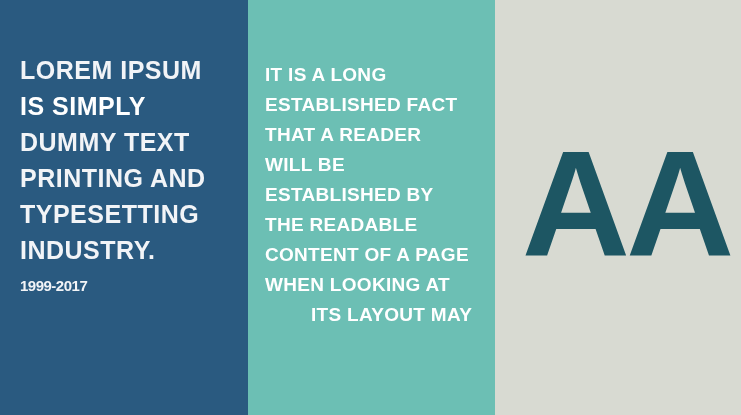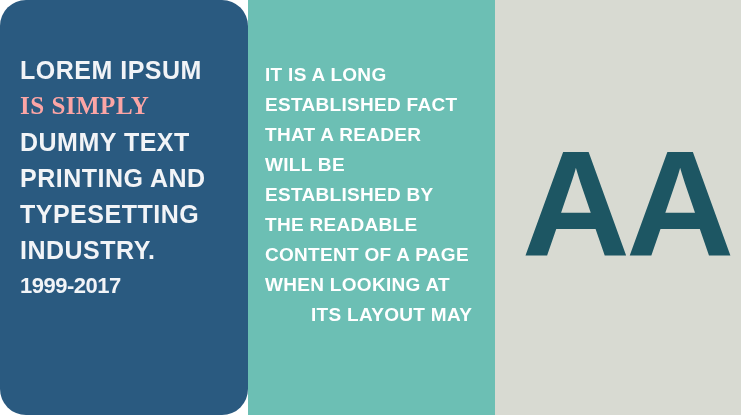--- a/index.html
+++ b/index.html
@@ -45,21 +45,21 @@
     display: block;
     color: #f2f4f7;
     font-family: "Liberation Sans", sans-serif;
     font-weight: bold;
     font-size: 25px;
     line-height: 36px;
     letter-spacing: 0.5px;
     white-space: nowrap;
   }
   .headline-line.year {
-    font-size: 22px;
+    font-size: 15px;
     letter-spacing: -0.5px;
   }
 
   
   .body-block {
     position: absolute;
     left: 17px;
     top: 60px;
     right: 6px;
   }
@@ -89,24 +89,24 @@
     line-height: 150px;
     letter-spacing: -4px;
     display: inline-block;
   }
 </style>
 </head>
 <body>
 
 <div id="poster" style="width: 741px; height: 415px; background: rgb(255, 255, 255);">
 
-  <div class="panel" id="panel-left" style="background: rgb(42, 90, 128); border-radius: 26px;">
+  <div class="panel" id="panel-left" style="background: rgb(42, 90, 128);">
     <div class="headline-block">
       <span class="headline-line" style="color: rgb(242, 244, 247);">LOREM IPSUM</span>
-      <span class="headline-line" style="color: #fca5a5; font-family: Liberation Serif, serif;">IS SIMPLY</span>
+      <span class="headline-line" style="color: #ffffff;">IS SIMPLY</span>
       <span class="headline-line" style="color: rgb(242, 244, 247);">DUMMY TEXT</span>
       <span class="headline-line" style="color: rgb(242, 244, 247);">PRINTING AND</span>
       <span class="headline-line" style="color: rgb(242, 244, 247);">TYPESETTING</span>
       <span class="headline-line" style="color: rgb(242, 244, 247);">INDUSTRY.</span>
       <span class="headline-line year" style="color: rgb(242, 244, 247);">1999-2017</span>
     </div>
   </div>
 
   <div class="panel" id="panel-middle" style="background: rgb(108, 191, 180); text-decoration: underline;">
     <div class="body-block">

